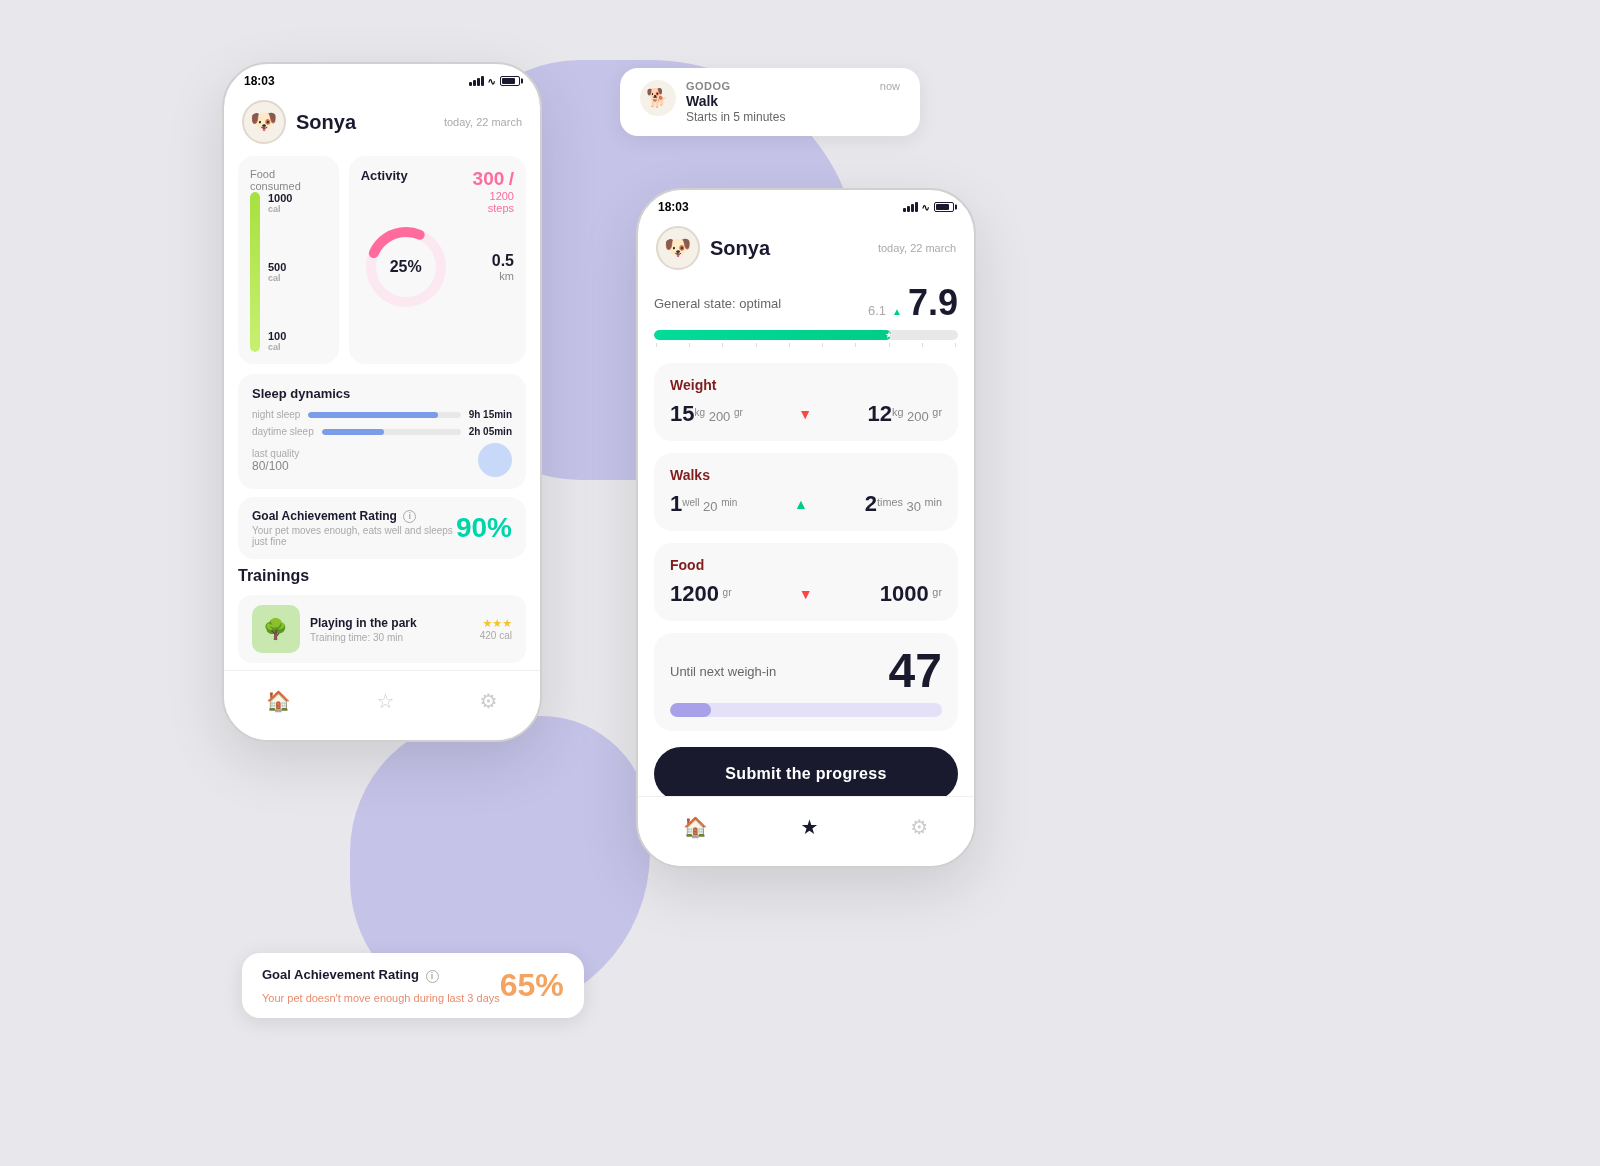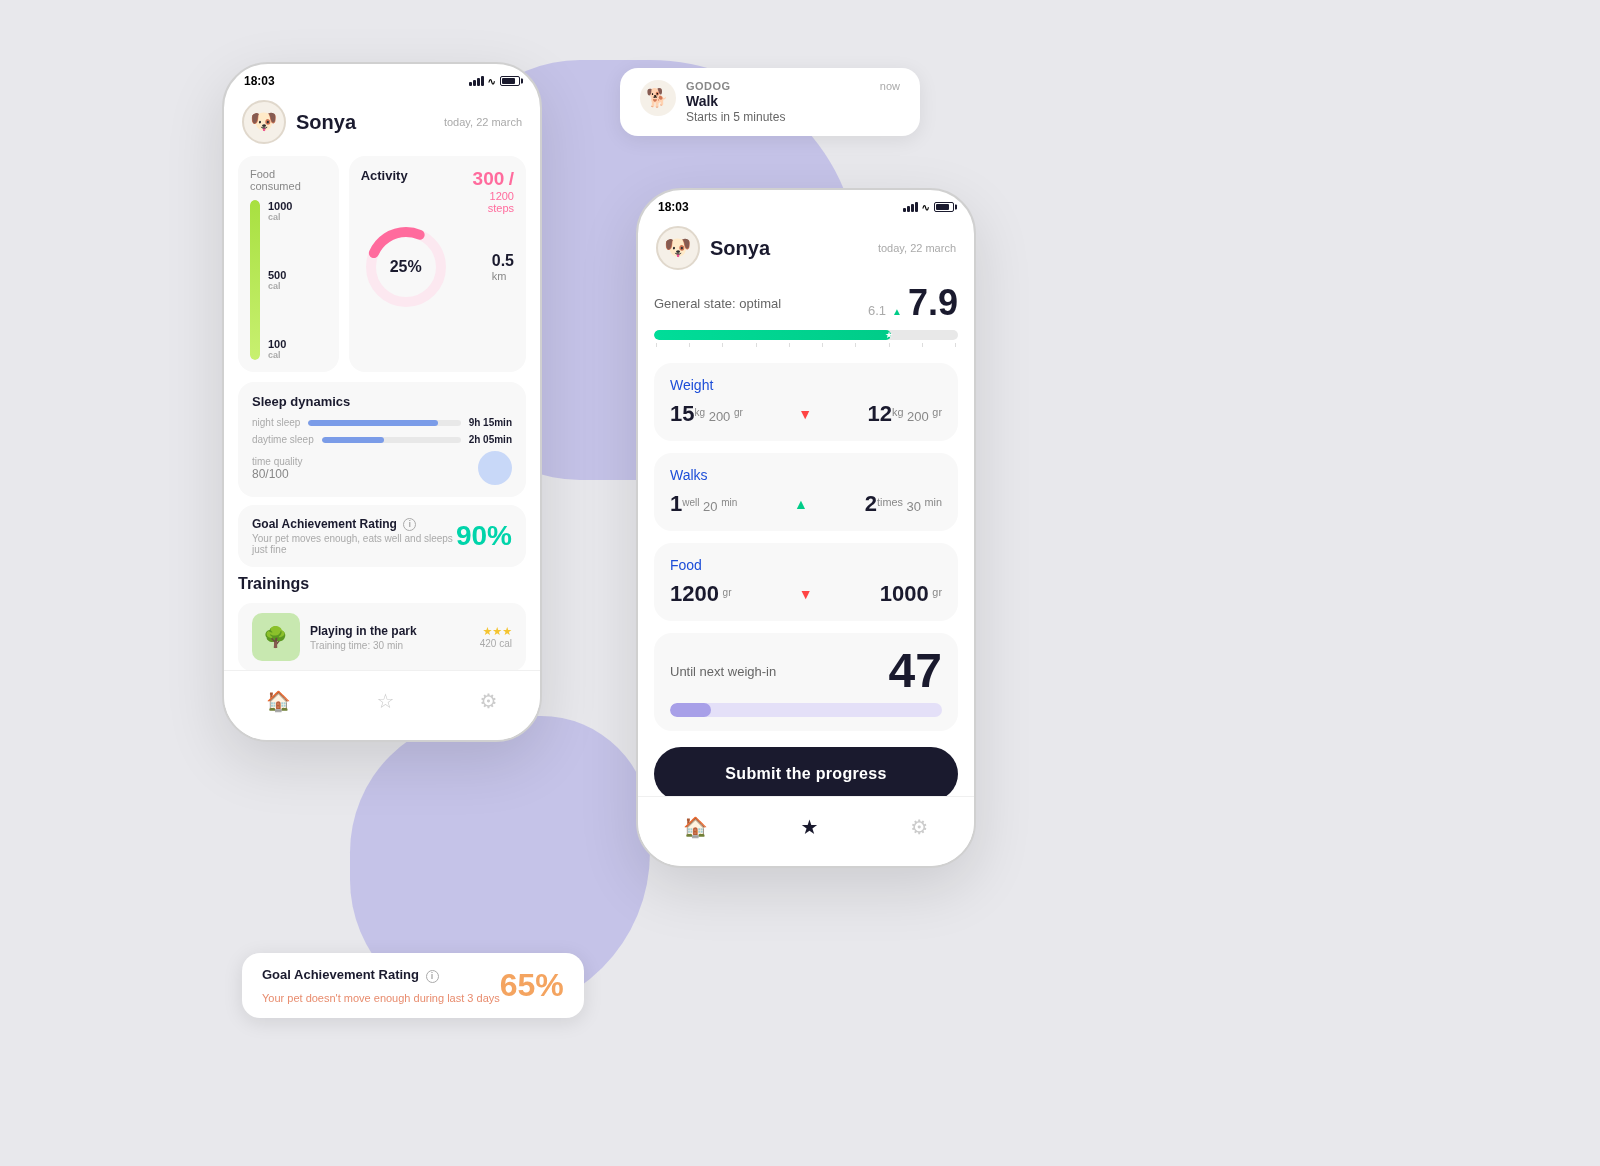--- a/index.html
+++ b/index.html
@@ -161,21 +161,21 @@
     .left-content { padding: 0 14px; }
 
     .metrics-row { display: flex; gap: 10px; margin-bottom: 10px; }
 
     .food-card {
       background: #f8f8f8;
       border-radius: 16px;
       padding: 12px;
       flex: 1;
     }
-    .food-label { font-size: 11px; color: #888; font-weight: 500; margin-bottom: 8px; }
+    .food-label { font-size: 11px; color: #888; font-weight: 500; margin-bottom: 0; }
     .food-bar-container { display: flex; gap: 8px; align-items: flex-end; }
     .food-bar-track {
       width: 10px;
       height: 160px;
       background: #f0f0f0;
       border-radius: 6px;
       position: relative;
       overflow: hidden;
     }
     .food-bar-fill {
@@ -212,21 +212,21 @@
     .donut-wrap svg { width: 90px; height: 90px; }
     .donut-text {
       position: absolute;
       top: 50%; left: 50%;
       transform: translate(-50%, -50%);
       font-size: 16px;
       font-weight: 800;
       color: #1a1a2e;
       text-align: center;
     }
-    .activity-km { font-size: 11px; color: #888; text-align: left; }
+    .activity-km { font-size: 11px; color: #888; text-align: right; }
     .activity-km strong { font-size: 16px; font-weight: 700; color: #1a1a2e; display: block; }
 
     
     .sleep-card {
       background: #f8f8f8;
       border-radius: 16px;
       padding: 12px 14px;
       margin-bottom: 10px;
     }
     .sleep-label { font-size: 13px; font-weight: 600; color: #1a1a2e; margin-bottom: 8px; }
@@ -341,21 +341,21 @@
       padding: 0 2px;
     }
     .tick { width: 1px; height: 4px; background: #ddd; }
 
     .stats-section {
       background: #f8f8f8;
       border-radius: 18px;
       padding: 14px 16px;
       margin-bottom: 12px;
     }
-    .stat-label { font-size: 14px; font-weight: 400; color: #1d4ed8; margin-bottom: 8px; }
+    .stat-label { font-size: 14px; font-weight: 700; color: #7f1d1d; margin-bottom: 8px; }
     .stat-row {
       display: flex;
       align-items: center;
       gap: 20px;
     }
     .stat-val-left { font-size: 13px; color: #888; }
     .stat-val-left strong { font-size: 22px; font-weight: 800; color: #1a1a2e; }
     .stat-val-left sup { font-size: 10px; color: #888; }
     .stat-arrow { font-size: 14px; margin: 0 8px; flex: 1; text-align: center; }
     .stat-arrow.down { color: #ff4444; }
@@ -509,21 +509,21 @@
     </div>
     <div class="sleep-row">
       <span class="sleep-type">daytime sleep</span>
       <div class="sleep-bar-wrap">
         <div class="sleep-bar" style="width:45%;background:#7b9ce8;"></div>
       </div>
       <span class="sleep-time">2h 05min</span>
     </div>
     <div class="sleep-quality-row">
       <div>
-        <div class="sleep-type">time quality</div>
+        <div class="sleep-type">last quality</div>
         <div class="sleep-quality-text">80/100</div>
       </div>
       <div class="quality-toggle"></div>
     </div>
   </div>
 
   <div class="goal-card left-content" style="margin:0 14px 8px;">
     <div>
       <div class="goal-label">
         <span>Goal Achievement Rating</span>

